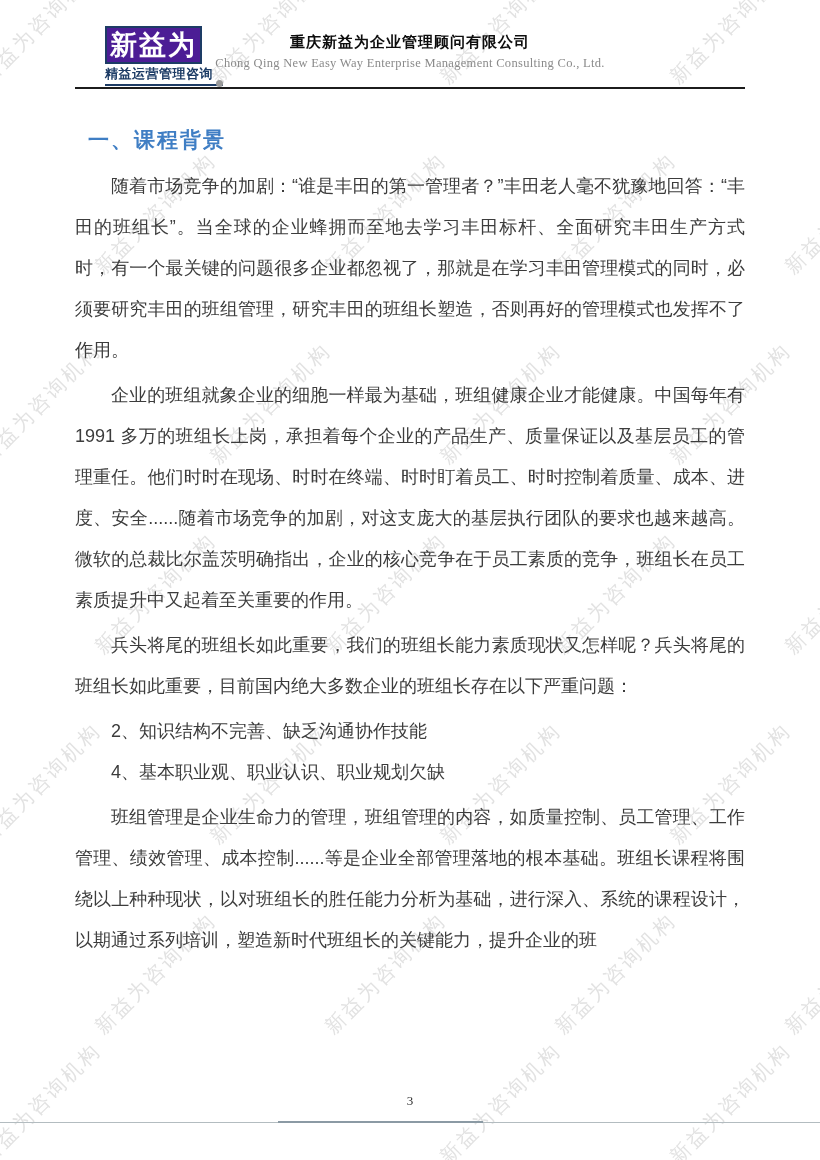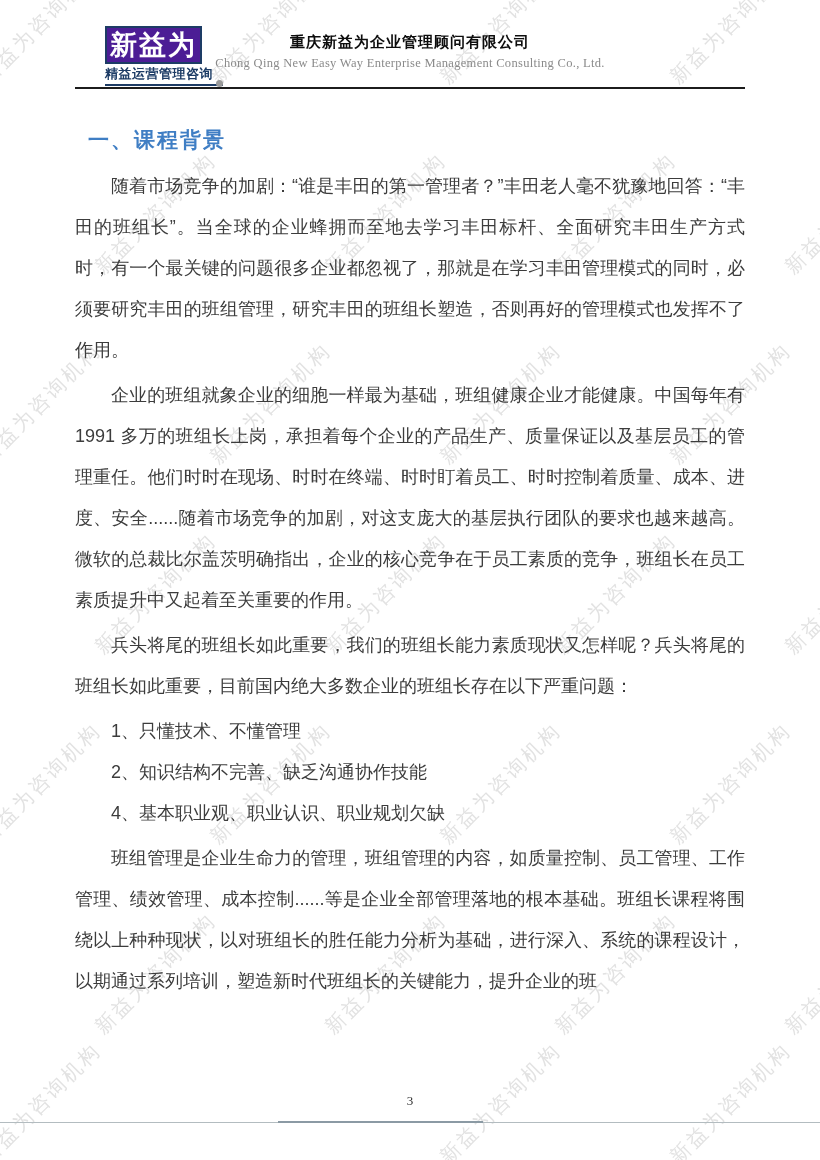--- a/index.html
+++ b/index.html
@@ -159,21 +159,20 @@
     <div class="header-rule"></div>
 
     <div class="main">
       <h2 class="section-title">一、课程背景</h2>
 
       <p class="body-p first">随着市场竞争的加剧：“谁是丰田的第一管理者？”丰田老人毫不犹豫地回答：“丰田的班组长”。当全球的企业蜂拥而至地去学习丰田标杆、全面研究丰田生产方式时，有一个最关键的问题很多企业都忽视了，那就是在学习丰田管理模式的同时，必须要研究丰田的班组管理，研究丰田的班组长塑造，否则再好的管理模式也发挥不了作用。</p>
       <p class="body-p">企业的班组就象企业的细胞一样最为基础，班组健康企业才能健康。中国每年有 1991 多万的班组长上岗，承担着每个企业的产品生产、质量保证以及基层员工的管理重任。他们时时在现场、时时在终端、时时盯着员工、时时控制着质量、成本、进度、安全......随着市场竞争的加剧，对这支庞大的基层执行团队的要求也越来越高。微软的总裁比尔盖茨明确指出，企业的核心竞争在于员工素质的竞争，班组长在员工素质提升中又起着至关重要的作用。</p>
       <p class="body-p">兵头将尾的班组长如此重要，我们的班组长能力素质现状又怎样呢？兵头将尾的班组长如此重要，目前国内绝大多数企业的班组长存在以下严重问题：</p>
 
       <div class="li-group">
-        <p class="body-p li">1、只懂技术、不懂管理</p>
         <p class="body-p li">2、知识结构不完善、缺乏沟通协作技能</p>
         <p class="body-p li">4、基本职业观、职业认识、职业规划欠缺</p>
       </div>
 
       <p class="body-p">班组管理是企业生命力的管理，班组管理的内容，如质量控制、员工管理、工作管理、绩效管理、成本控制......等是企业全部管理落地的根本基础。班组长课程将围绕以上种种现状，以对班组长的胜任能力分析为基础，进行深入、系统的课程设计，以期通过系列培训，塑造新时代班组长的关键能力，提升企业的班</p>
     </div>
 
     <div class="page-num">3</div>
     <div class="footer-rule"></div>
     <div class="footer-rule-accent"></div>

